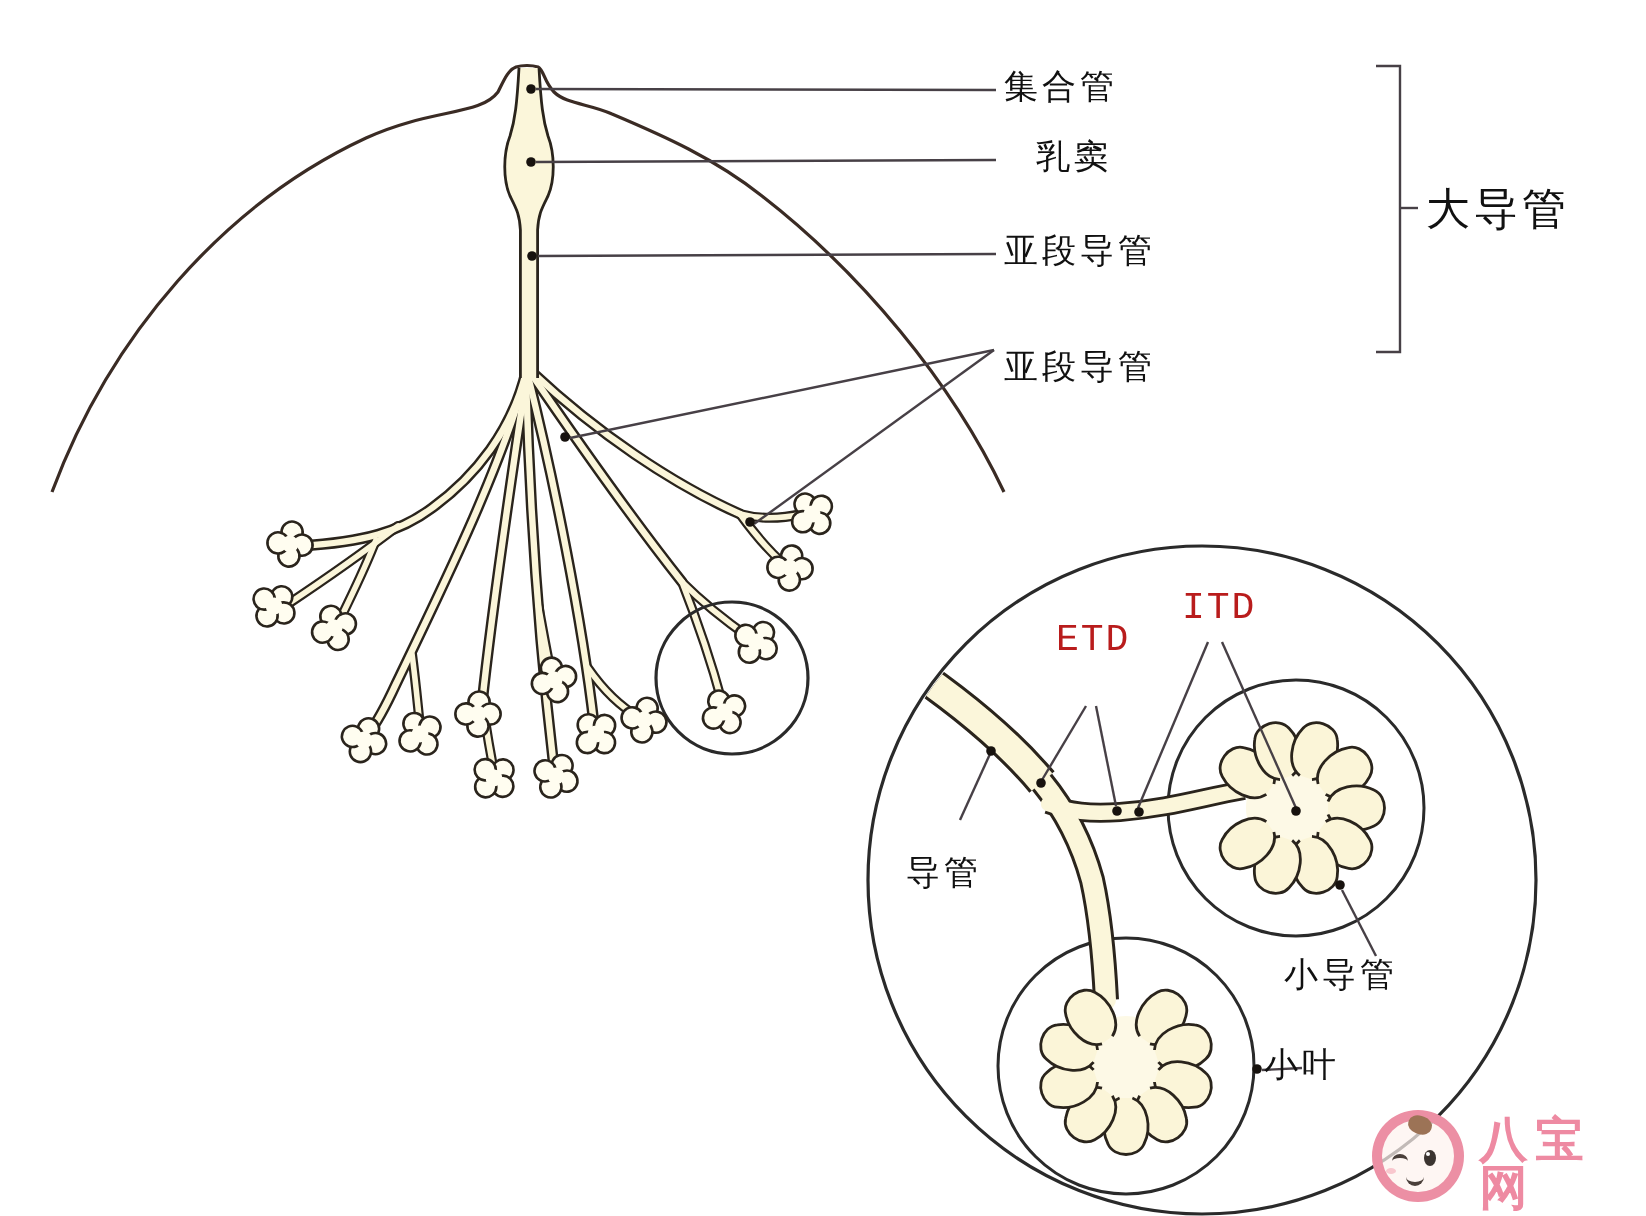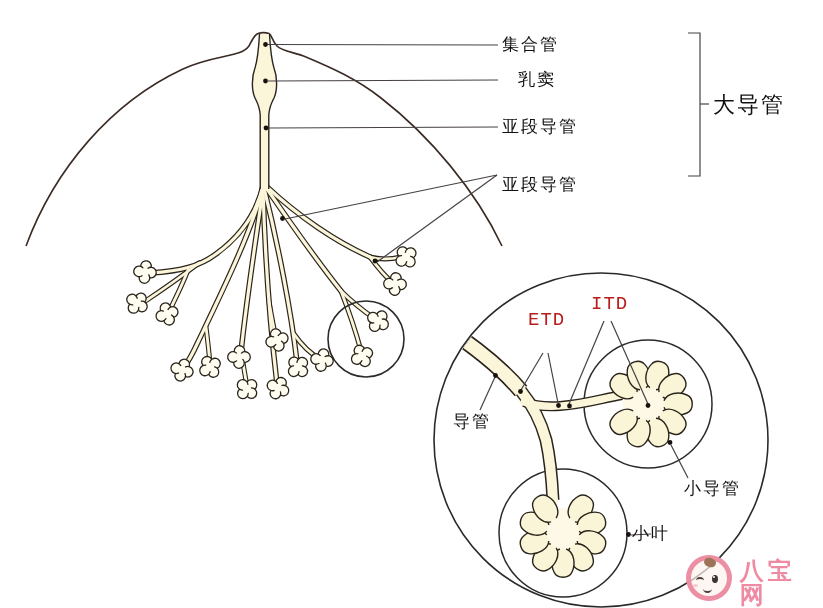--- a/index.html
+++ b/index.html
@@ -209,24 +209,24 @@
       <circle class="dot" cx="628.5" cy="534.5" r="2.4"></circle>
     </g>
   </svg>
 
   <div class="lbl" style="left:502px;top:36px">集合管</div>
   <div class="lbl" style="left:518px;top:71px">乳窦</div>
   <div class="lbl" style="left:502px;top:118px">亚段导管</div>
   <div class="lbl" style="left:502px;top:176px">亚段导管</div>
   <div class="lbl lbl-big" style="left:713px;top:94px">大导管</div>
 
-  <div class="lbl" style="left:453px;top:413px">导管</div>
+  <div class="lbl" style="left:453px;top:429px">导管</div>
   <div class="lbl lbl-latin" style="left:528px;top:310px">ETD</div>
   <div class="lbl lbl-latin" style="left:591px;top:294px">ITD</div>
-  <div class="lbl" style="left:684px;top:480px">小导管</div>
+  <div class="lbl" style="left:642px;top:480px">小导管</div>
   <div class="lbl" style="left:632px;top:525px">小叶</div>
 
   <div class="watermark">
     <div class="wm-face">
       <div class="wm-hair"></div>
       <div class="wm-eye-wink"></div>
       <div class="wm-eye"></div>
       <div class="wm-blush"></div>
       <div class="wm-mouth"></div>
     </div>

